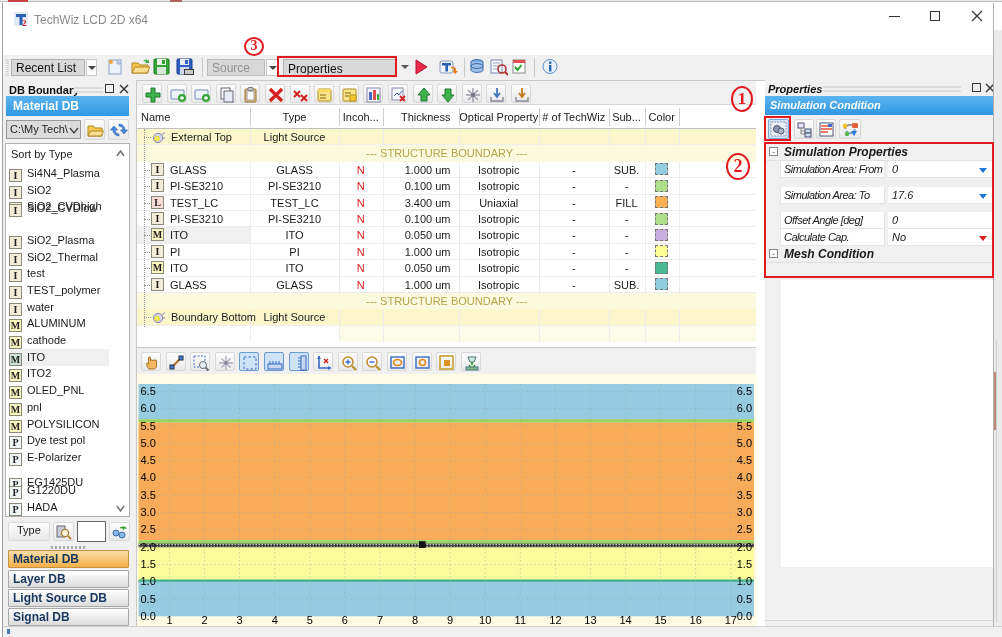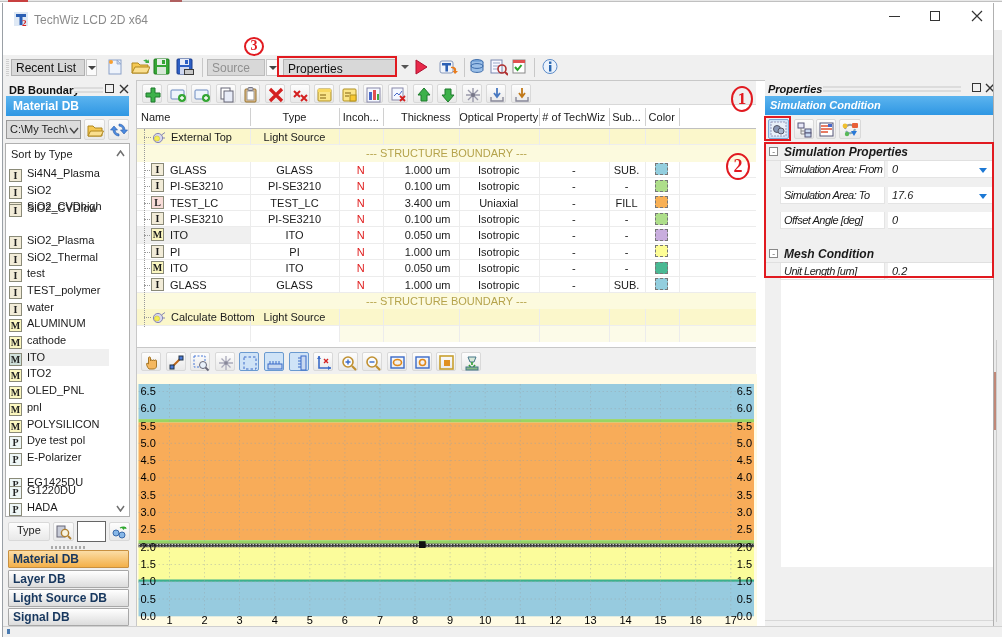--- a/index.html
+++ b/index.html
@@ -559,21 +559,21 @@
           <div class="abs" style="left:402px;top:0;width:1px;height:16.4px;background:#ececec;"></div>
           <div class="abs" style="left:471.5px;top:0;width:1px;height:16.4px;background:#ececec;"></div>
           <div class="abs" style="left:507.5px;top:0;width:1px;height:16.4px;background:#ececec;"></div>
           <div class="abs" style="left:542px;top:0;width:1px;height:16.4px;background:#ececec;"></div>
           <svg class="abs" style="left:15px;top:2px" width="15" height="13">
             <circle cx="6" cy="7" r="4.6" fill="#d8d8ee" stroke="#8585b5"></circle>
             <circle cx="5" cy="7.5" r="2.6" fill="#f5ee55" stroke="#c8b820" stroke-width=".5"></circle>
             <path d="M9.5 4 l3.5 -2.5 M10 7 h3" stroke="#8585b5" stroke-width="1"></path>
           </svg>
           <div class="abs" style="left:7px;top:8px;width:7px;height:1px;border-top:1px dotted #999;"></div>
-          <div class="cell" style="left:34px;width:90px;">Calculate Bottom</div>
+          <div class="cell" style="left:34px;width:90px;">Boundary Bottom</div>
           <div class="cell" style="left:113px;width:89px;text-align:center;">Light Source</div>
         </div>
         <div class="trow" style="top:196.8px;height:16.4px;background:#fff;">
           <div class="abs" style="left:202px;top:0;width:417px;height:16.4px;background:#fcfbe8;"></div>
           <div class="abs" style="left:113px;top:0;width:1px;height:16.4px;background:#ececec;"></div>
           <div class="abs" style="left:202px;top:0;width:1px;height:16.4px;background:#ececec;"></div>
           <div class="abs" style="left:245.5px;top:0;width:1px;height:16.4px;background:#ececec;"></div>
           <div class="abs" style="left:321.5px;top:0;width:1px;height:16.4px;background:#ececec;"></div>
           <div class="abs" style="left:402px;top:0;width:1px;height:16.4px;background:#ececec;"></div>
           <div class="abs" style="left:471.5px;top:0;width:1px;height:16.4px;background:#ececec;"></div>
@@ -823,28 +823,28 @@
         <div class="pgrow" style="top:34px;margin-top:9px;">
           <div class="strip"></div>
           <div class="lbl">Simulation Area: To</div>
           <div class="val">17.6<div class="tri-b"></div></div>
         </div>
         <div class="pgrow" style="top:68px;">
           <div class="strip"></div>
           <div class="lbl">Offset Angle [deg]</div>
           <div class="val">0</div>
         </div>
+        <div class="pgrow" style="top:85px;">
+          <div class="strip"></div>
+          <div class="lbl">Calculate Cap.</div>
+          <div class="val">No<div class="tri-r"></div></div>
+        </div>
         <div class="pgrow" style="top:102px;background:#f0f0f0;border-bottom:1px solid #e0e0e0;">
           <div class="abs" style="left:3px;top:3px;width:9px;height:9px;border:1px solid #888;background:#fff;font-size:9px;line-height:8px;text-align:center;color:#333;">-</div>
           <div class="abs" style="left:18px;top:1px;font-weight:bold;font-size:12px;">Mesh Condition</div>
-        </div>
-        <div class="pgrow" style="top:119px;">
-          <div class="strip"></div>
-          <div class="lbl">Unit Length [um]</div>
-          <div class="val">0.2</div>
         </div>
       </div>
     <div class="abs" style="left:0;top:542px;width:229px;height:1px;background:#d8d8d8;"></div>
   </div>
 
   <div class="abs" style="left:994px;top:3px;width:8px;height:27px;background:#ffffff;"></div>
   <div class="abs" style="left:994px;top:30px;width:8px;height:596px;background:#ebebeb;"></div>
   <div class="abs" style="left:993px;top:3px;width:1px;height:623px;background:#b0b0b0;"></div>
 
   <div class="abs" style="left:996px;top:340px;width:1px;height:282px;background:#cccccc;"></div>

